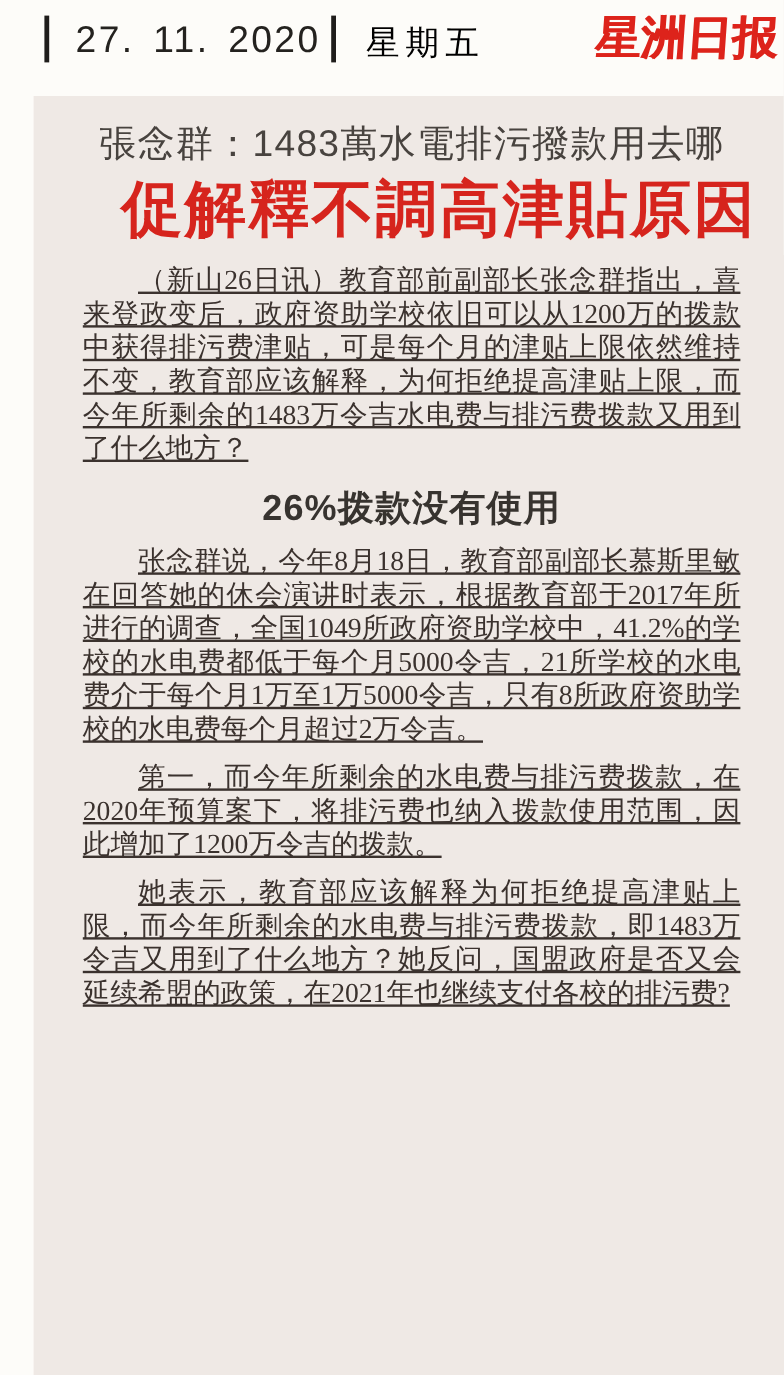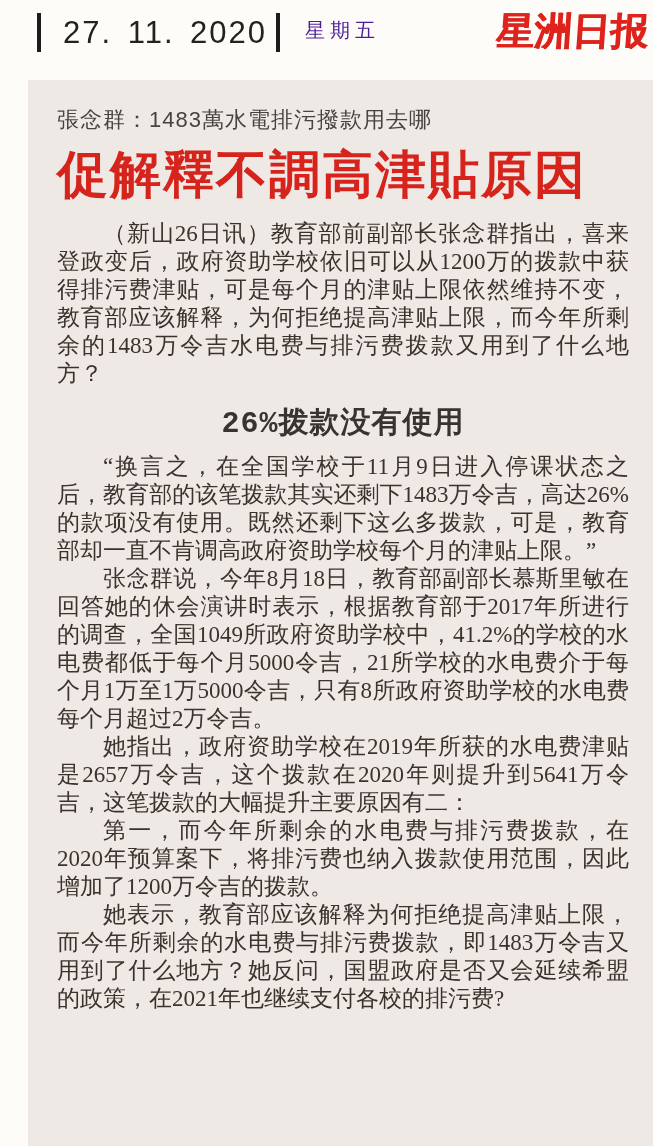--- a/index.html
+++ b/index.html
@@ -16,56 +16,56 @@
   .vbar { position:absolute; width:4px; background:#1f1d1b; }
   .vbar.first  { left:37px;  top:13px; height:39px; }
   .vbar.second { left:276px; top:13px; height:39px; }
   .date-text {
     position:absolute; left:63px; top:15px;
     font-size:31px; color:#24221f; letter-spacing:2px; word-spacing:5px;
     font-family:"Liberation Sans", sans-serif;
   }
   .weekday-text {
     position:absolute; left:305px; top:17px;
-    font-size:20px; color:#4c1d95; letter-spacing:5px; font-weight:500;
+    font-size:28px; color:#000000; letter-spacing:5px; font-weight:500;
   }
   .logo-text {
     position:absolute; right:5px; top:6px;
     font-size:38px; font-weight:900; color:#dd231b;
     font-family:"Liberation Serif", serif;
     letter-spacing:0px; transform:skewX(-4deg);
     text-shadow:1px 0 0 #dd231b;
   }
 
   
   .article {
     position:absolute; left:28px; top:80px; right:0; bottom:0;
     background:#efe9e5;
     padding:22px 24px 0 29px;
   }
   .kicker {
     font-family:"Liberation Sans", sans-serif;
-    font-size:22px; font-weight:500; color:#48433f;
-    letter-spacing:1px; line-height:36px; white-space:nowrap;
+    font-size:31px; font-weight:500; color:#48433f;
+    letter-spacing:1px; line-height:36px; white-space:nowrap;text-align:center;
   }
   .headline {
     margin-top:9px;
     font-family:"Liberation Sans", sans-serif;
     font-size:51px; font-weight:800; color:#d6241d;
-    letter-spacing:2px; line-height:56px; white-space:nowrap;
+    letter-spacing:2px; line-height:56px; white-space:nowrap;margin-left:44px;
   }
   .body-copy {
     margin-top:17px;
     font-family:"Liberation Serif","DejaVu Serif", serif;
     font-size:23px; line-height:28px; color:#3b322e;
     text-align:justify;
   }
-  .body-copy p { text-indent:2em; margin:0; }
+  .body-copy p { text-indent:2em; margin:12px;text-decoration:underline; }
   .subhead {
-    font-family:Liberation Mono, monospace;
+    font-family:Liberation Sans, sans-serif;
     font-size:30px; font-weight:600; color:#37332f;
     text-align:center; text-indent:0; letter-spacing:1px;
     line-height:36px; margin:18px 0 11px 0;
   }
 </style>
 </head>
 <body>
 
 <div class="header">
   <div class="vbar first"></div>
@@ -74,19 +74,17 @@
   <div class="weekday-text">星期五</div>
   <div class="logo-text">星洲日报</div>
 </div>
 
 <div class="article">
   <div class="kicker">張念群：1483萬水電排污撥款用去哪</div>
   <div class="headline">促解釋不調高津貼原因</div>
   <div class="body-copy">
     <p>（新山26日讯）教育部前副部长张念群指出，喜来登政变后，政府资助学校依旧可以从1200万的拨款中获得排污费津贴，可是每个月的津贴上限依然维持不变，教育部应该解释，为何拒绝提高津贴上限，而今年所剩余的1483万令吉水电费与排污费拨款又用到了什么地方？</p>
     <div class="subhead">26%拨款没有使用</div>
-    <p>“换言之，在全国学校于11月9日进入停课状态之后，教育部的该笔拨款其实还剩下1483万令吉，高达26%的款项没有使用。既然还剩下这么多拨款，可是，教育部却一直不肯调高政府资助学校每个月的津贴上限。”</p>
     <p>张念群说，今年8月18日，教育部副部长慕斯里敏在回答她的休会演讲时表示，根据教育部于2017年所进行的调查，全国1049所政府资助学校中，41.2%的学校的水电费都低于每个月5000令吉，21所学校的水电费介于每个月1万至1万5000令吉，只有8所政府资助学校的水电费每个月超过2万令吉。</p>
-    <p>她指出，政府资助学校在2019年所获的水电费津贴是2657万令吉，这个拨款在2020年则提升到5641万令吉，这笔拨款的大幅提升主要原因有二：</p>
     <p>第一，而今年所剩余的水电费与排污费拨款，在2020年预算案下，将排污费也纳入拨款使用范围，因此增加了1200万令吉的拨款。</p>
     <p>她表示，教育部应该解释为何拒绝提高津贴上限，而今年所剩余的水电费与排污费拨款，即1483万令吉又用到了什么地方？她反问，国盟政府是否又会延续希盟的政策，在2021年也继续支付各校的排污费?</p>
   </div>
 </div>
 
 </body></html>

